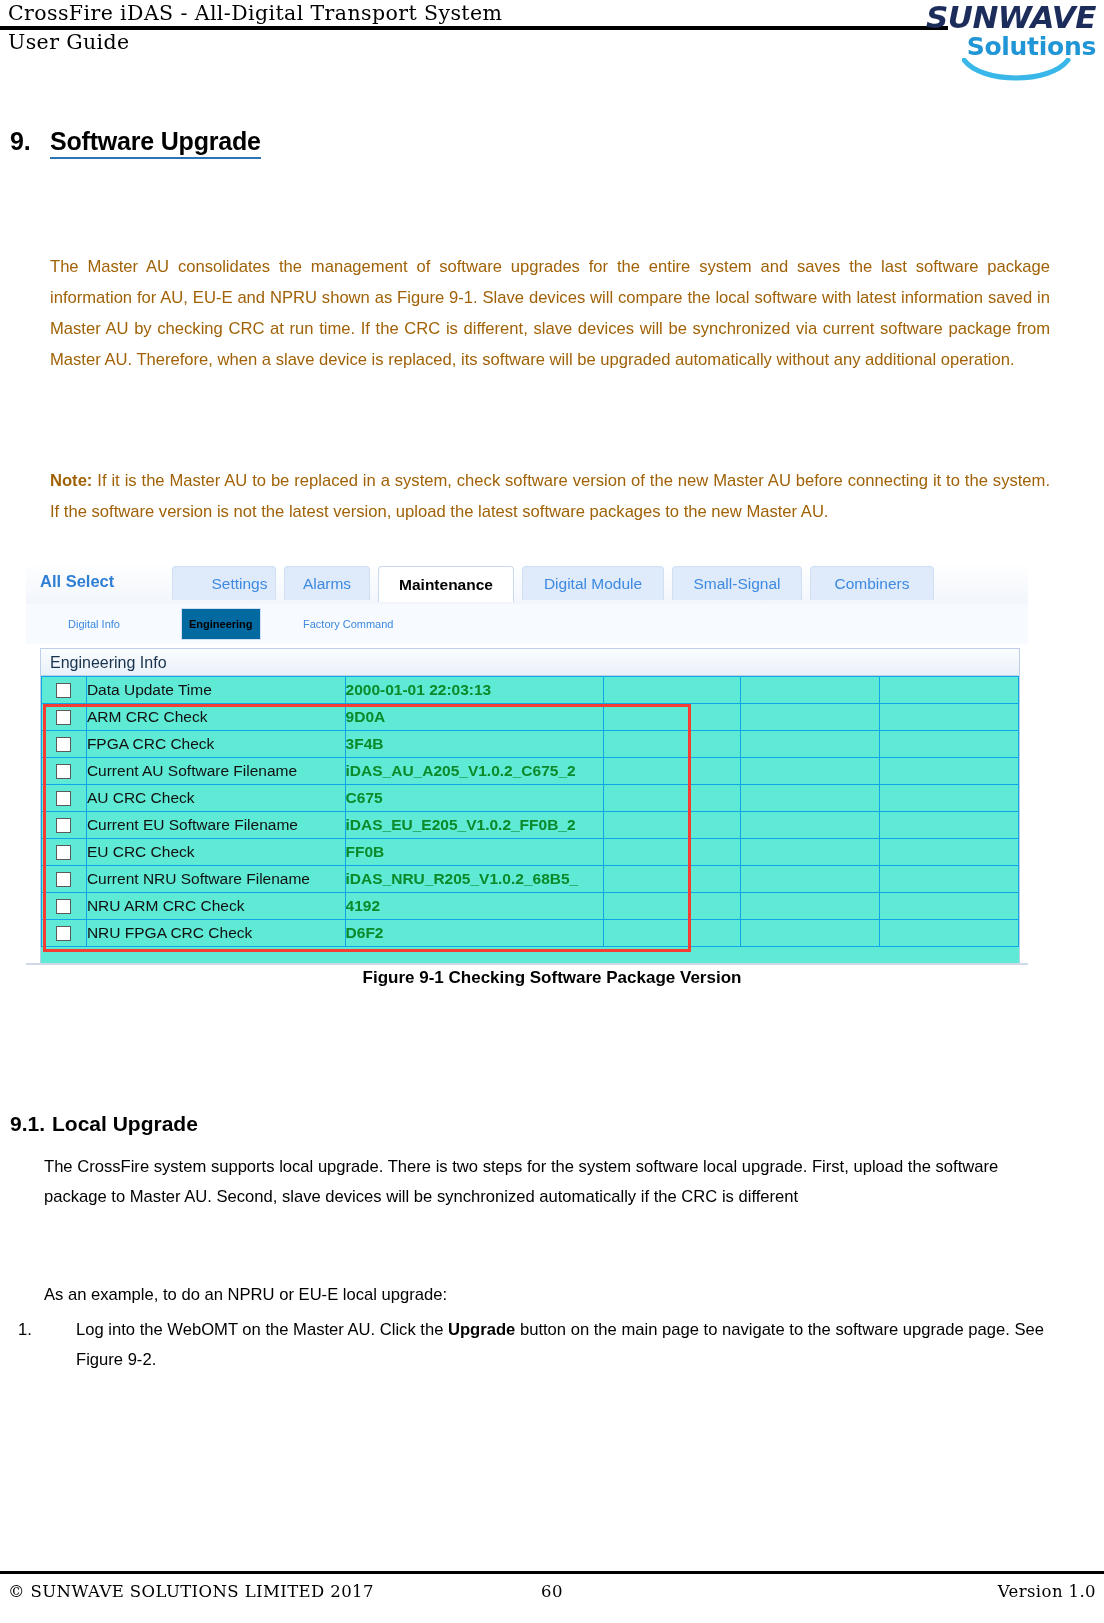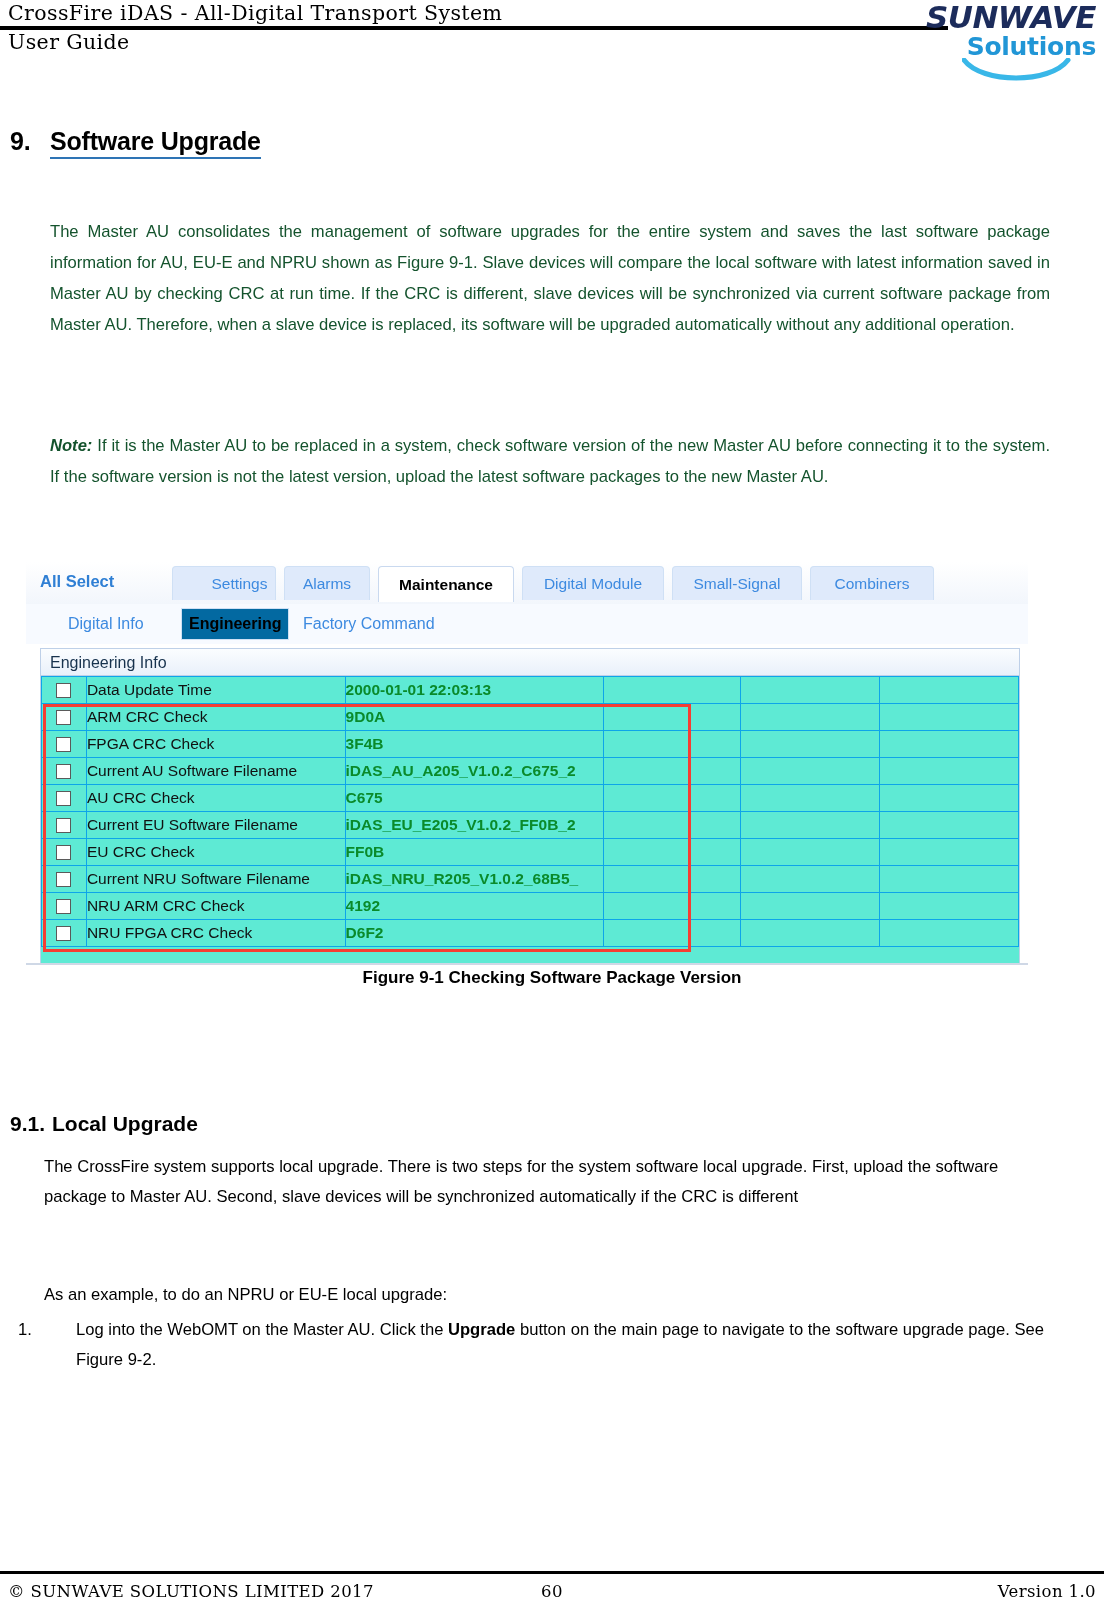--- a/index.html
+++ b/index.html
@@ -108,25 +108,26 @@
   .h1 .h1-text {
     border-bottom: 2px solid #2e74b5;
     padding-bottom: 2px;
   }
 
   .body-para {
     position: absolute;
     font-size: 16.6px;
     line-height: 31px;
     text-align: justify;
-    color: #14532d;
+    color: #a16207;
+    margin-top: 35px;
   }
   .p1 { left: 50px; top: 216px; width: 1000px; }
   .p-note { left: 50px; top: 430px; width: 1000px; }
-  .p-note b { font-weight: bold; font-style: italic; }
+  .p-note b { font-weight: bold; }
 
   
   .figure {
     position: absolute;
     left: 26px;
     top: 549px;
     width: 1002px;
     height: 414px;
     background: #ffffff;
     border-bottom: 2px solid #cfd8e6;
@@ -183,21 +184,21 @@
     left: 0; top: 55px;
     width: 1002px;
     height: 40px;
     background: #f7faff;
   }
   .subtab {
     position: absolute;
     top: 6px;
     height: 28px;
     line-height: 28px;
-    font-size: 16px;
+    font-size: 11px;
     color: #3d8ae0;
     white-space: nowrap;
     box-sizing: border-box;
   }
   .subtab.active {
     color: #000;
     font-weight: bold;
     background: #0369a1;
     border: 1px solid #cfe0f5;
     padding: 0 7px;

